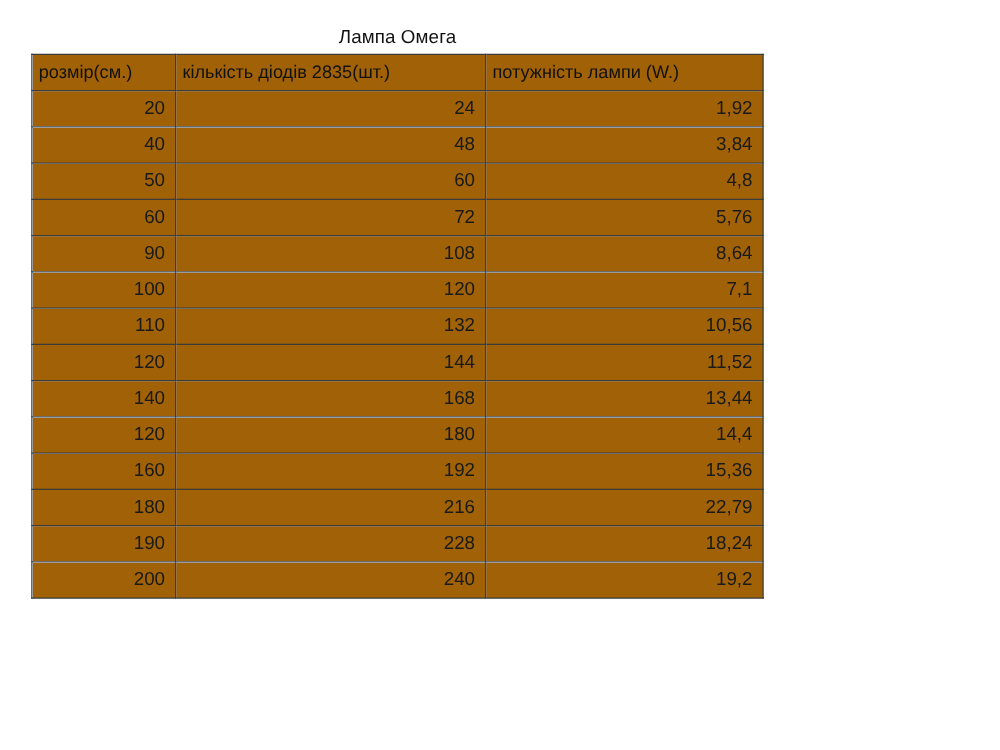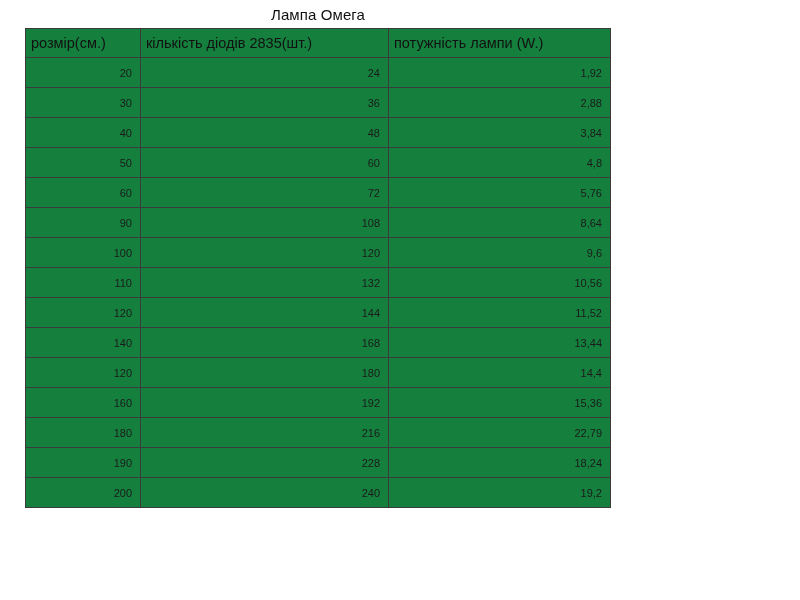--- a/index.html
+++ b/index.html
@@ -12,21 +12,21 @@
     height: 600px;
     font-family: "Liberation Sans", sans-serif;
     color: #1a1a1a;
     overflow: hidden;
   }
   .sheet {
     width: 636px;
     height: 600px;
     position: relative;
     box-sizing: border-box;
-    padding: 0;
+    padding: 15px;
   }
   .title-row {
     height: 28px;
     display: flex;
     align-items: center;
     justify-content: center;
     font-size: 15px;
     color: #111111;
     letter-spacing: .1px;
   }
@@ -37,37 +37,37 @@
     width: 585px;
   }
   table.data td, table.data th {
     border: 1px solid #3b3b3b;
     font-weight: normal;
     font-size: 15px;
     height: 28px;
     line-height: 28px;
     padding: 0 8px;
     box-sizing: border-box;
-    background: #15803d;
+    background: #a16207;
     white-space: nowrap;
     overflow: hidden;
   }
   table.data thead th {
     text-align: left;
     font-size: 14.5px;
     padding: 0 5px;
     color: #111111;
   }
   col.c0 { width: 115px; }
   col.c1 { width: 248px; }
   col.c2 { width: 222px; }
   table.data tbody td {
     text-align: right;
   }
-  .num { font-size: 11px; }
+  .num { font-size: 15px; }
 </style>
 </head>
 <body>
 
 <div class="sheet">
 
   <div class="title-row">
     <span>Лампа Омега</span>
   </div>
 
@@ -84,25 +84,20 @@
         <th>потужність лампи (W.)</th>
       </tr>
     </thead>
     <tbody id="tbody">
         <tr>
           <td><span class="num">20</span></td>
           <td><span class="num">24</span></td>
           <td><span class="num">1,92</span></td>
         </tr>
         <tr>
-          <td><span class="num">30</span></td>
-          <td><span class="num">36</span></td>
-          <td><span class="num">2,88</span></td>
-        </tr>
-        <tr>
           <td><span class="num">40</span></td>
           <td><span class="num">48</span></td>
           <td><span class="num">3,84</span></td>
         </tr>
         <tr>
           <td><span class="num">50</span></td>
           <td><span class="num">60</span></td>
           <td><span class="num">4,8</span></td>
         </tr>
         <tr>
@@ -111,21 +106,21 @@
           <td><span class="num">5,76</span></td>
         </tr>
         <tr>
           <td><span class="num">90</span></td>
           <td><span class="num">108</span></td>
           <td><span class="num">8,64</span></td>
         </tr>
         <tr>
           <td><span class="num">100</span></td>
           <td><span class="num">120</span></td>
-          <td><span class="num">9,6</span></td>
+          <td><span class="num">7,1</span></td>
         </tr>
         <tr>
           <td><span class="num">110</span></td>
           <td><span class="num">132</span></td>
           <td><span class="num">10,56</span></td>
         </tr>
         <tr>
           <td><span class="num">120</span></td>
           <td><span class="num">144</span></td>
           <td><span class="num">11,52</span></td>

